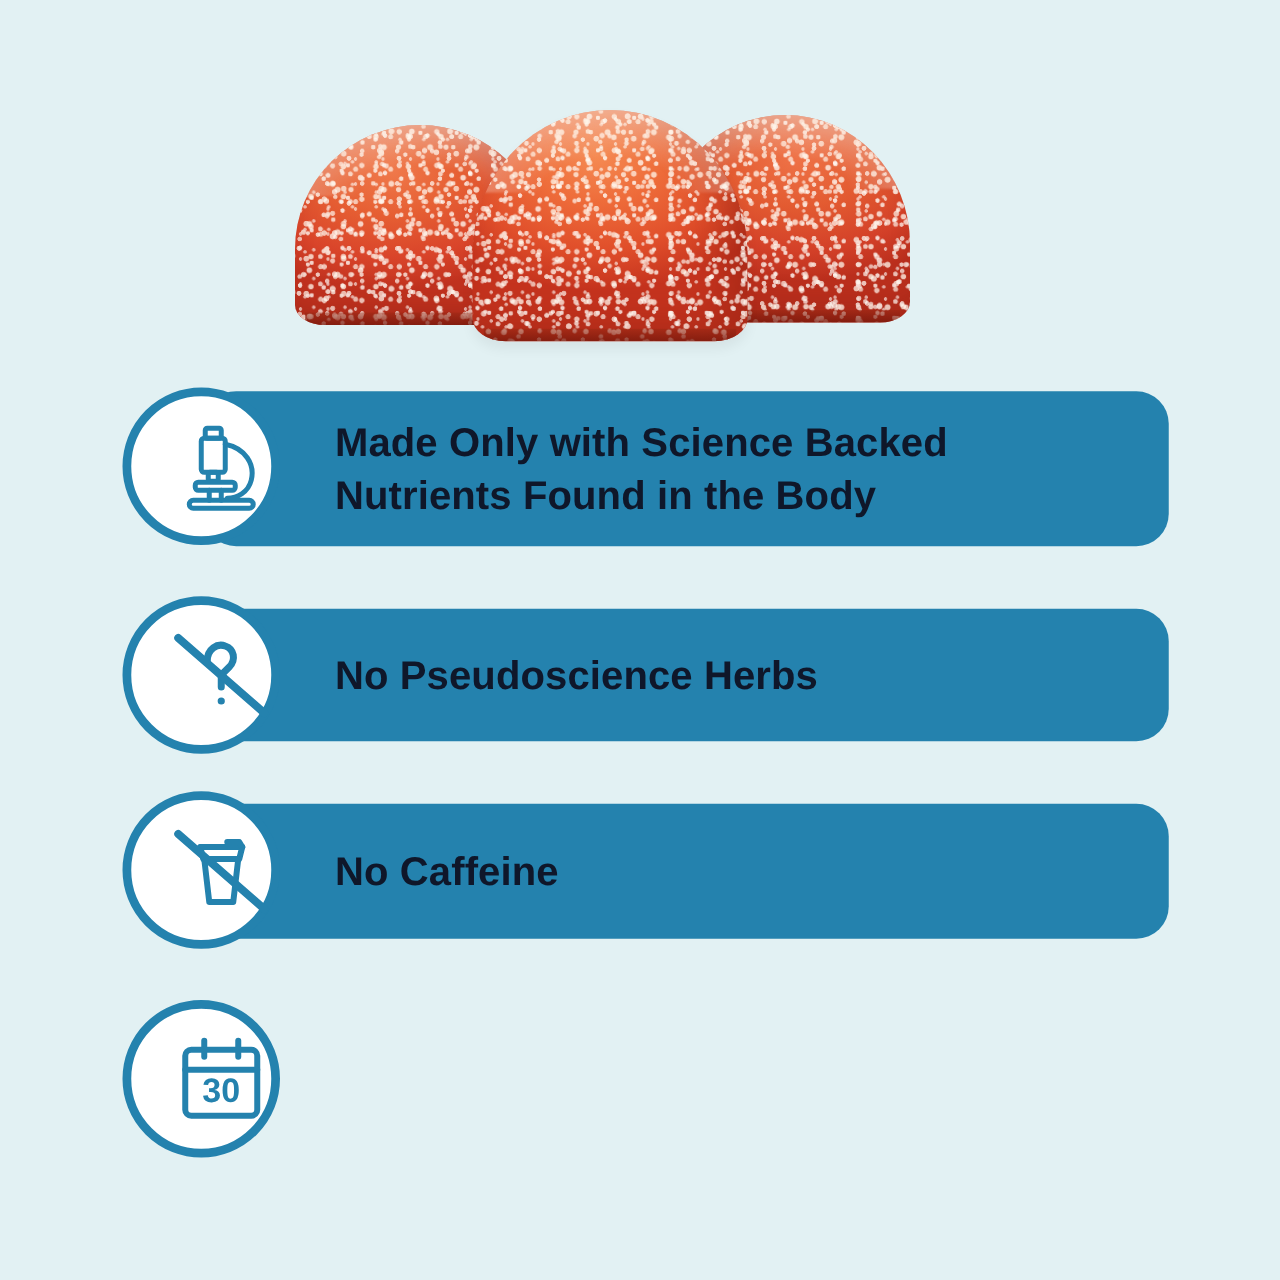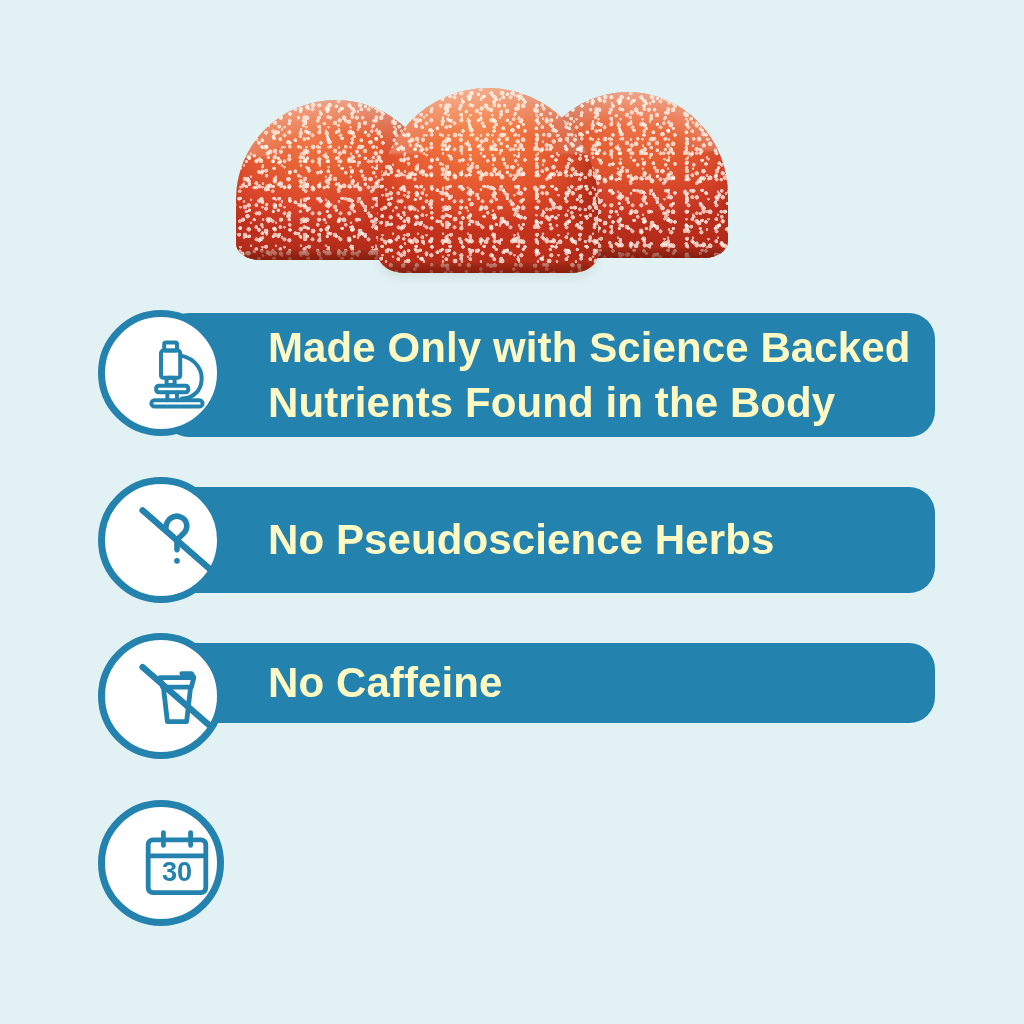--- a/index.html
+++ b/index.html
@@ -148,22 +148,22 @@
   .feature-bar {
     position: absolute;
     left: 163px;
     width: 772px;
     background: #2482ae;
     border-radius: 26px;
     display: flex;
     align-items: center;
   }
   .feature-label {
-    color: #fef9c3;
-    font-size: 42px;
+    color: #0f172a;
+    font-size: 32px;
     font-weight: 700;
     letter-spacing: .1px;
     line-height: 1.32;
     padding-left: 105px;
     padding-right: 24px;
     white-space: pre-line;
   }
   .feature-badge {
     position: absolute;
     left: 98px;
@@ -182,21 +182,21 @@
     width: 80px;
     height: 80px;
     display: block;
   }
 
   
   #row-1 .feature-bar   { top: 18px; height: 124px; }
   #row-1 .feature-badge { top: 15px; }
   #row-2 .feature-bar   { top: 22px; height: 106px; }
   #row-2 .feature-badge { top: 12px; }
-  #row-3 .feature-bar   { top: 18px; height: 80px; }
+  #row-3 .feature-bar   { top: 18px; height: 108px; }
   #row-3 .feature-badge { top: 8px; }
   #row-4 .feature-bar   { top: 14px; height: 116px; }
   #row-4 .feature-badge { top: 10px; }
 
   #row-1 { height: 170px; }
   #row-2 { height: 160px; }
   #row-3 { height: 165px; }
   #row-4 { height: 160px; }
 </style>
 </head>

